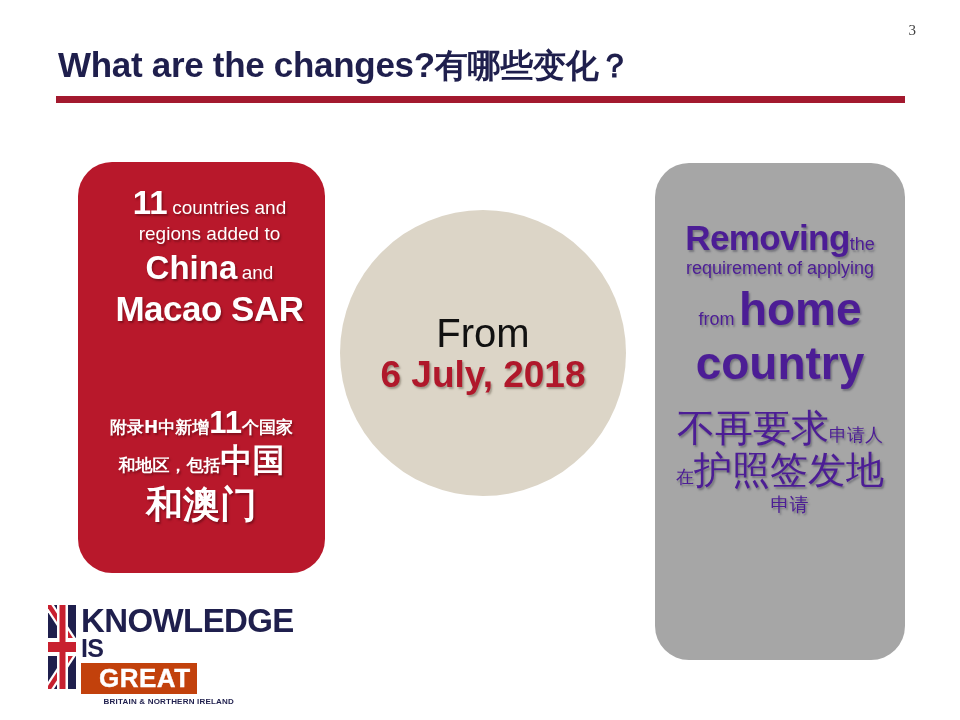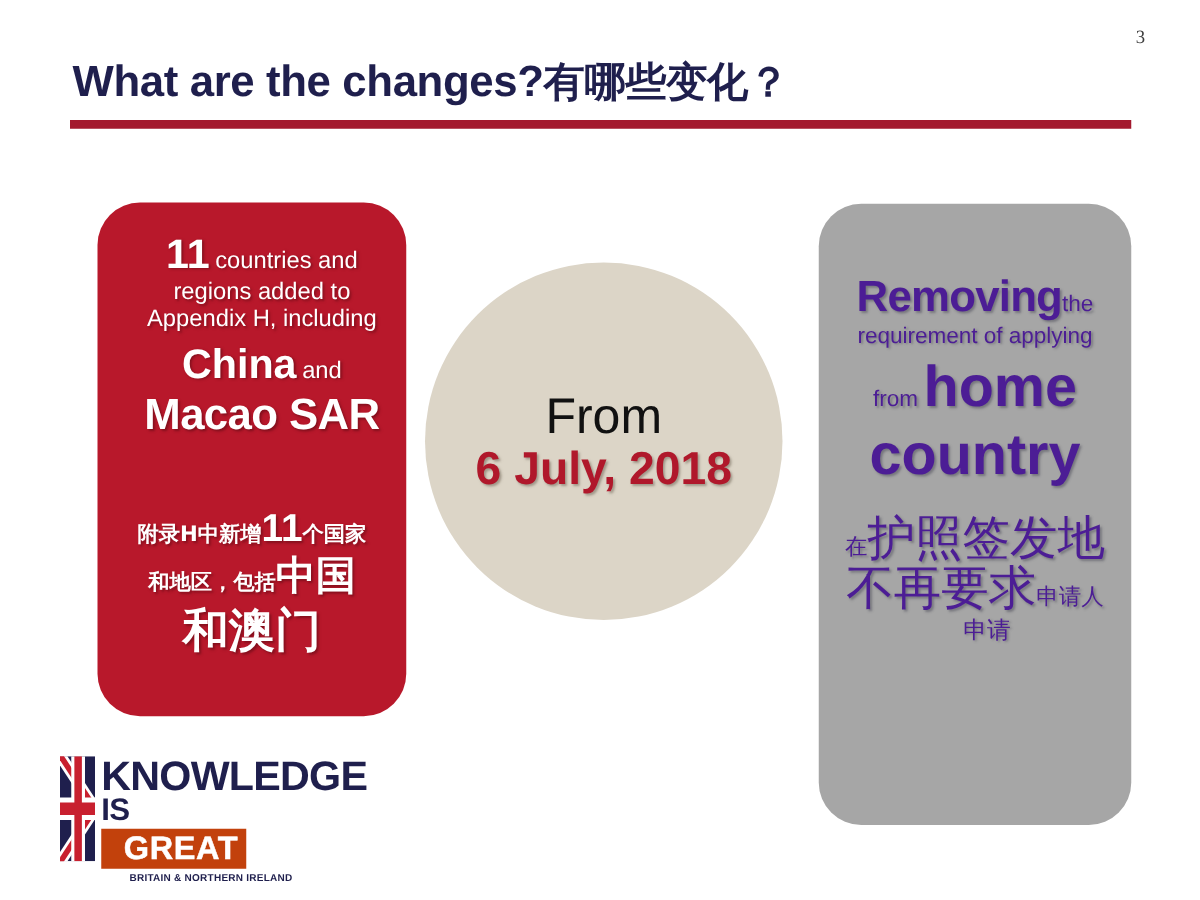--- a/index.html
+++ b/index.html
@@ -300,21 +300,20 @@
   <div class="title-rule"></div>
 
   <div class="panel panel-red">
 
     <div class="block-en">
       <div class="wrapline">
         <span class="num-11">11</span>
         <span class="en-small">countries and</span>
       </div>
       <div class="en-small wrapline">regions added to</div>
-      <div class="en-small wrapline">Appendix  H, including</div>
       <div class="wrapline" style="margin-top:4px;">
         <span class="en-big">China</span>
         <span class="en-small">and</span>
       </div>
       <div class="en-big-xl line">Macao SAR</div>
     </div>
 
     <div class="block-cn">
       <div class="line">
         <span class="cn-small">附录H中新增</span><span class="cn-num">11</span><span class="cn-small">个国家</span>
@@ -342,25 +341,25 @@
       </div>
       <div class="en-small wrapline">requirement  of applying</div>
       <div class="line" style="margin-top:2px;">
         <span class="en-small">from</span>
         <span class="en-big">home</span>
       </div>
       <div class="en-big line">country</div>
     </div>
 
     <div class="block-cn">
+      <div class="line cn-row">
+        <span class="cn-xl">不再要求</span><span class="cn-small">申请人</span>
+      </div>
       <div class="line cn-row2">
         <span class="cn-small">在</span><span class="cn-xl">护照签发地</span>
-      </div>
-      <div class="line cn-row">
-        <span class="cn-xl">不再要求</span><span class="cn-small">申请人</span>
       </div>
       <div class="line cn-row3">
         <span class="cn-mid">申请</span>
       </div>
     </div>
 
   </div>
 
   <div class="logo">
     <svg class="logo-flag" viewBox="0 0 28 84" preserveAspectRatio="none">

